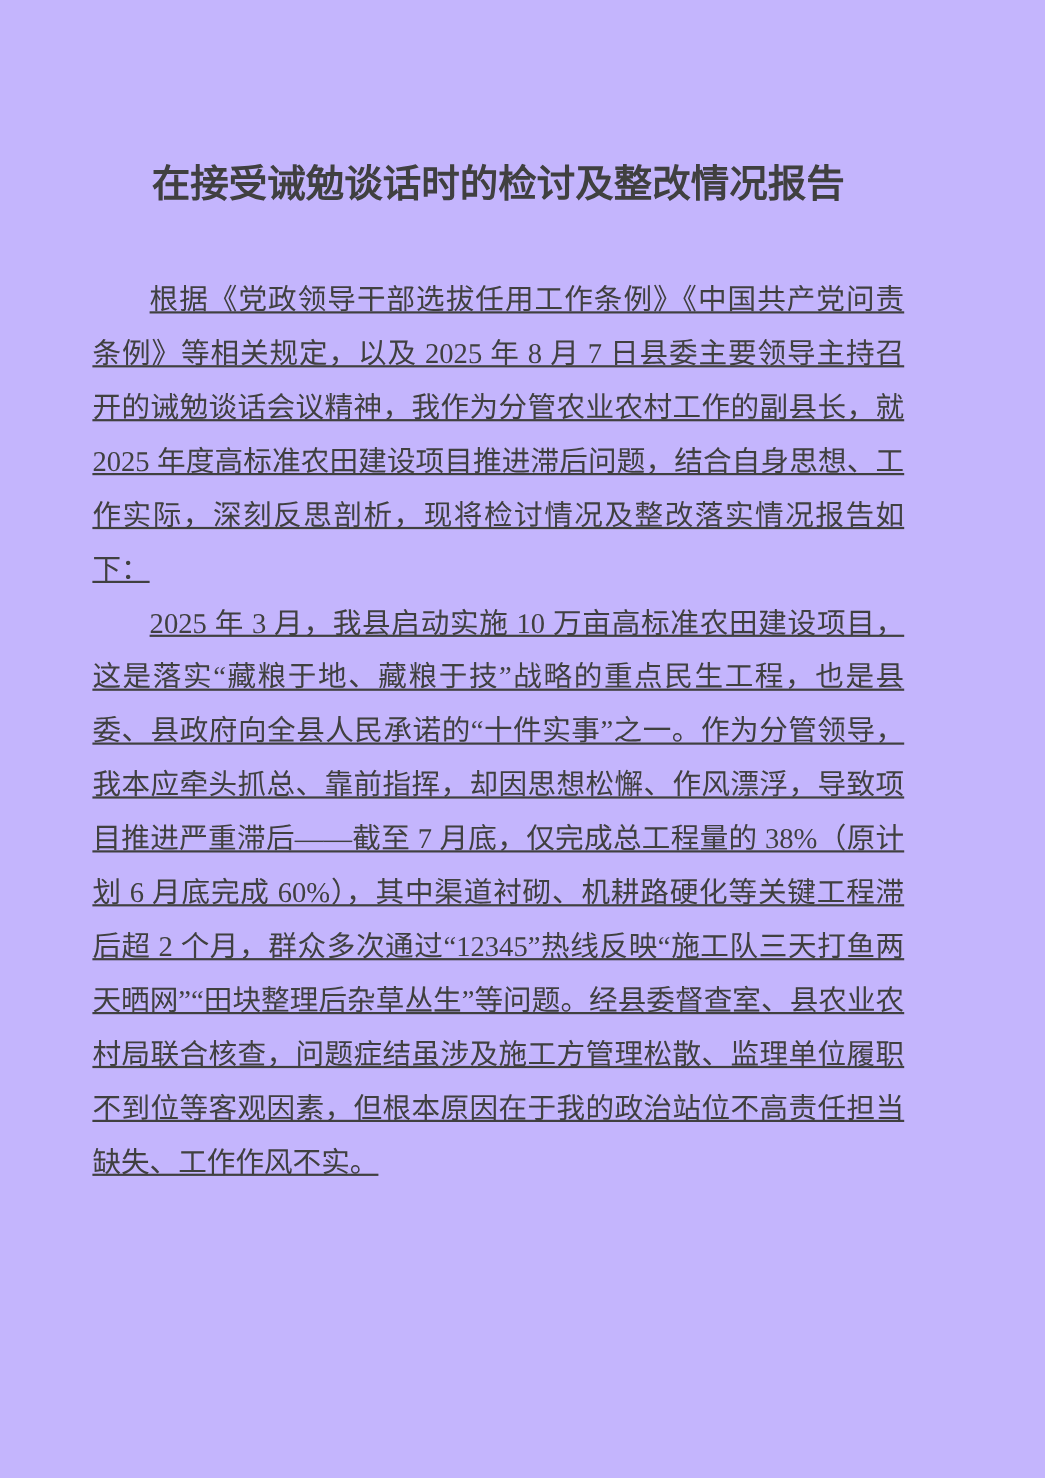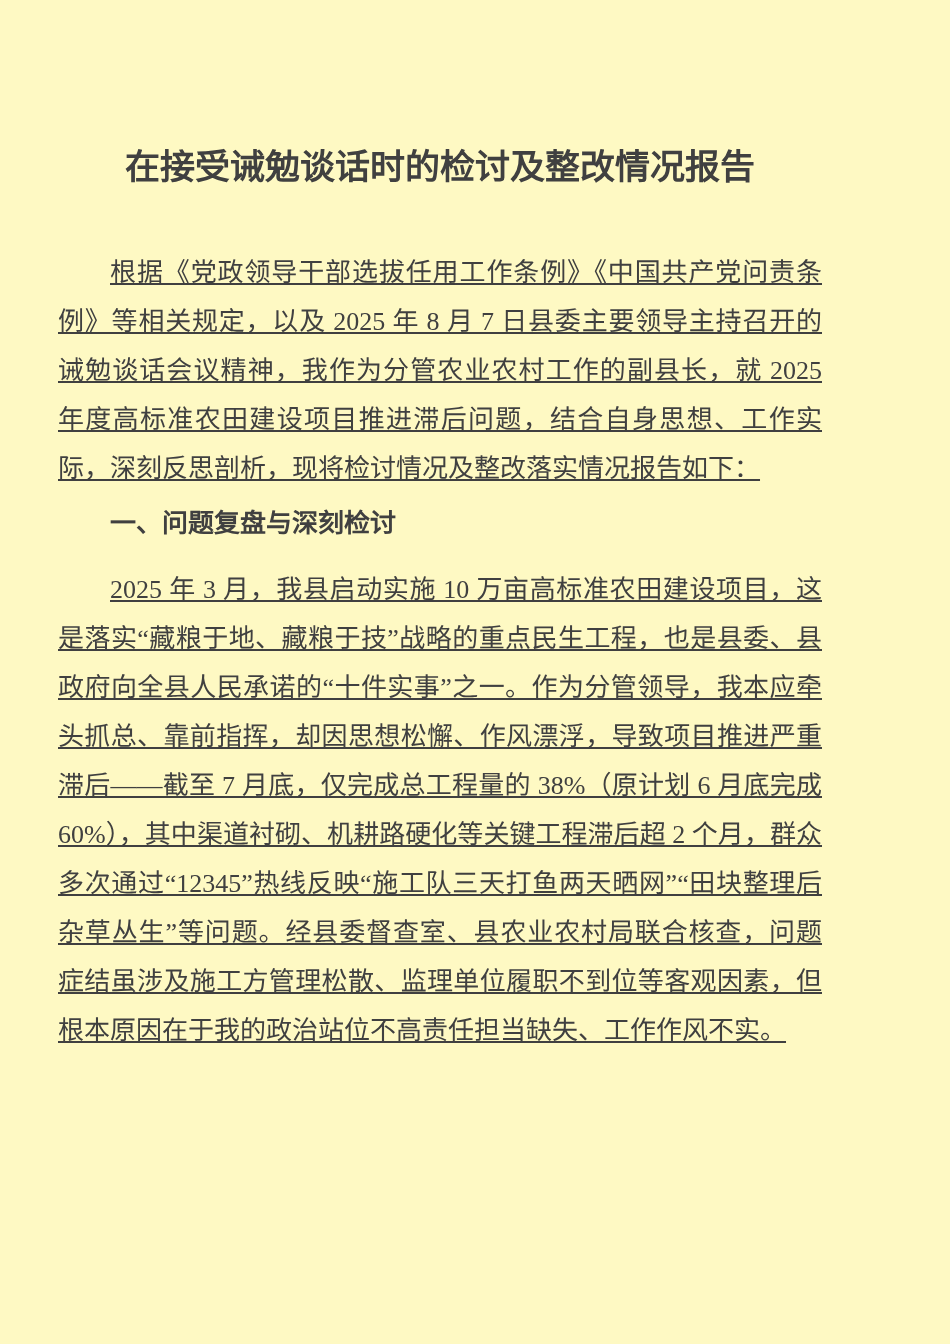--- a/index.html
+++ b/index.html
@@ -11,22 +11,22 @@
     width: 950px;
     height: 1344px;
     overflow: hidden;
     font-family: "Liberation Serif", "DejaVu Serif", serif;
     color: #404040;
   }
   .page {
     box-sizing: border-box;
     width: 950px;
     height: 1344px;
-    background: #fef9c3;
-    padding: 146px 128px 60px 58px;
+    background: #c4b5fd;
+    padding: 146px 128px 60px 84px;
   }
   .doc-title {
     margin: 0 0 58px 0;
     font-size: 35px;
     font-weight: 700;
     line-height: 44px;
     text-align: center;
     letter-spacing: 0px;
     color: #404040;
   }
@@ -51,16 +51,15 @@
   }
 </style>
 </head>
 <body>
 
 <div class="page">
   <h1 class="doc-title">在接受诫勉谈话时的检讨及整改情况报告</h1>
 
   <p class="para">根据《党政领导干部选拔任用工作条例》《中国共产党问责条例》等相关规定，以及 2025 年 8 月 7 日县委主要领导主持召开的诫勉谈话会议精神，我作为分管农业农村工作的副县长，就 2025 年度高标准农田建设项目推进滞后问题，结合自身思想、工作实际，深刻反思剖析，现将检讨情况及整改落实情况报告如下：</p>
 
-  <h2 class="section-heading">一、问题复盘与深刻检讨</h2>
 
   <p class="para">2025 年 3 月，我县启动实施 10 万亩高标准农田建设项目，这是落实“藏粮于地、藏粮于技”战略的重点民生工程，也是县委、县政府向全县人民承诺的“十件实事”之一。作为分管领导，我本应牵头抓总、靠前指挥，却因思想松懈、作风漂浮，导致项目推进严重滞后——截至 7 月底，仅完成总工程量的 38%（原计划 6 月底完成 60%），其中渠道衬砌、机耕路硬化等关键工程滞后超 2 个月，群众多次通过“12345”热线反映“施工队三天打鱼两天晒网”“田块整理后杂草丛生”等问题。经县委督查室、县农业农村局联合核查，问题症结虽涉及施工方管理松散、监理单位履职不到位等客观因素，但根本原因在于我的政治站位不高责任担当缺失、工作作风不实。</p>
 </div>
 
 </body></html>

